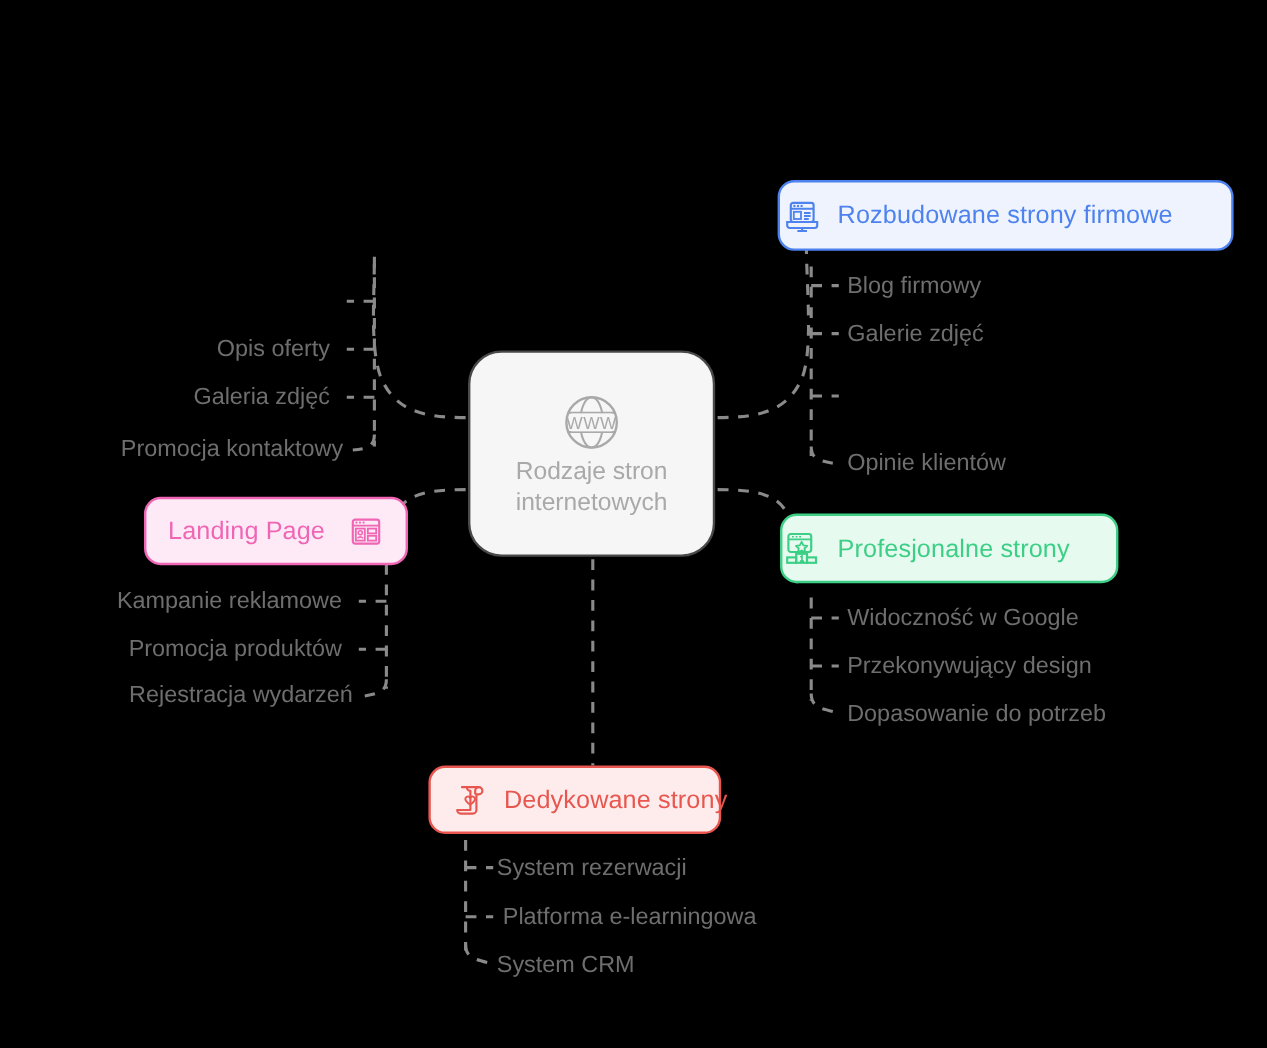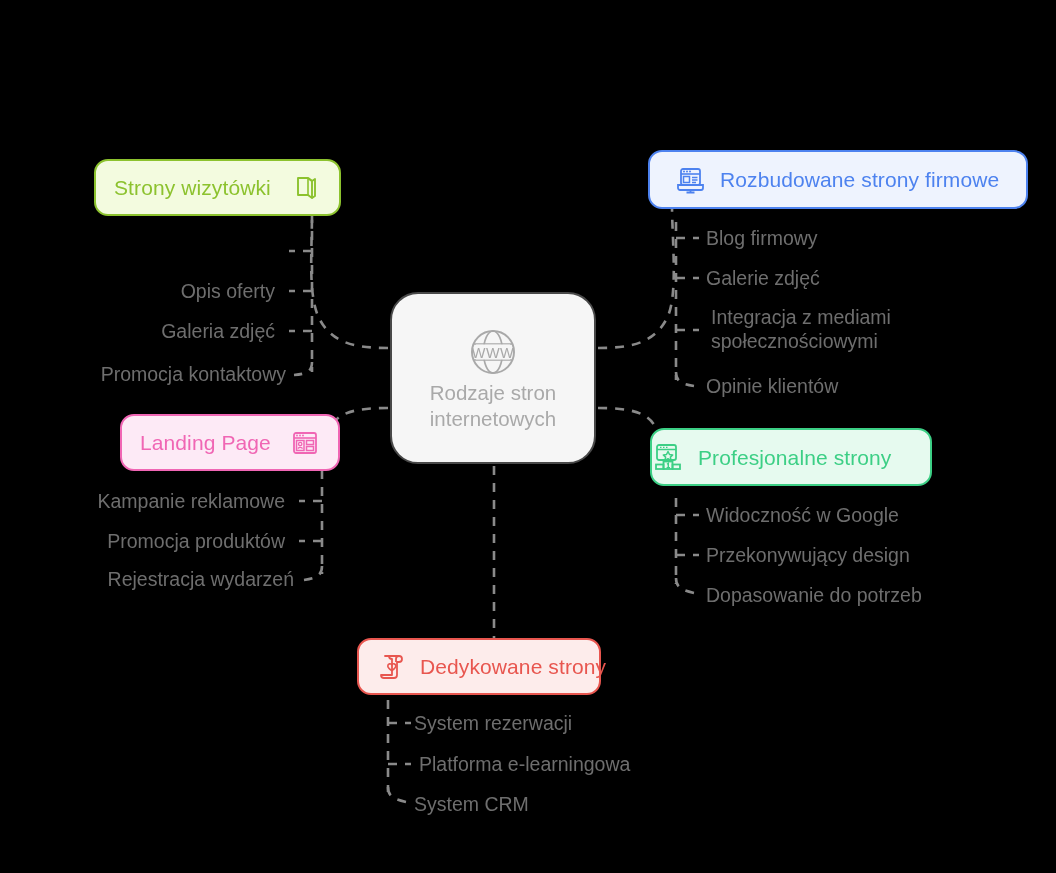--- a/index.html
+++ b/index.html
@@ -134,52 +134,41 @@
       <path d="M9 20 H47 M9 36 H47" fill="none" stroke="#a9a9a9" stroke-width="1.7"></path>
       <rect x="11" y="20.5" width="34" height="15" fill="#f6f6f6"></rect>
       <text x="28" y="33.6" text-anchor="middle" fill="#a9a9a9" font-family="Liberation Sans, sans-serif" font-size="14.5" letter-spacing="0.4">WWW</text>
     </svg>
     <div class="hub-title">
       <span>Rodzaje stron</span><br>
       <span>internetowych</span>
     </div>
   </div>
 
-  <div class="node" style="left:94px; top:159px; width:247px; height:57px;
-              background:#f3fbdf; border-color:#8cc22e; padding:0 18px;
-              justify-content:space-between; gap:14px;">
-    <span class="label" style="color:#8cc22e;">Strony wizytówki</span>
-    <svg class="ico" width="30" height="30" viewBox="0 0 30 30">
-      <path d="M7 5 H17 L21 8 V25 L17 22 H7 Z" fill="none" stroke="#8cc22e" stroke-width="1.9" stroke-linejoin="round"></path>
-      <path d="M17 5 L21 8 M21 8 L24 6 V23 L21 25" fill="none" stroke="#8cc22e" stroke-width="1.9" stroke-linejoin="round"></path>
-      <path d="M17 5 V22" fill="none" stroke="#8cc22e" stroke-width="1.6"></path>
-    </svg>
-  </div>
   <div class="leaf left" style="right:781px; top:280px;">Opis oferty</div>
   <div class="leaf left" style="right:781px; top:320px;">Galeria zdjęć</div>
   <div class="leaf left" style="right:770px; top:363px;">Promocja kontaktowy</div>
 
   <div class="node" style="left:648px; top:150px; width:380px; height:59px;
-              background:#eef3fe; border-color:#4d82ef; padding:0 24px; gap:14px;">
+              background:#eef3fe; border-color:#4d82ef; padding:0 2px; gap:14px;">
     <svg class="ico" width="32" height="32" viewBox="0 0 32 32">
       <rect x="7" y="5" width="19" height="16" rx="2" fill="none" stroke="#4d82ef" stroke-width="1.8"></rect>
       <path d="M7 10 H26" stroke="#4d82ef" stroke-width="1.6"></path>
       <circle cx="10" cy="7.6" r="1" fill="#4d82ef"></circle>
       <circle cx="13" cy="7.6" r="1" fill="#4d82ef"></circle>
       <circle cx="16" cy="7.6" r="1" fill="#4d82ef"></circle>
       <rect x="9.5" y="12.5" width="6" height="6" fill="none" stroke="#4d82ef" stroke-width="1.5"></rect>
       <path d="M18 13.5 H23.5 M18 16 H23.5 M18 18.5 H22" stroke="#4d82ef" stroke-width="1.5"></path>
       <path d="M4 21 H29 V24 a2 2 0 0 1 -2 2 H6 a2 2 0 0 1 -2 -2 Z" fill="none" stroke="#4d82ef" stroke-width="1.8"></path>
       <path d="M16.5 26 V28.5 M12.5 28.5 H20.5" stroke="#4d82ef" stroke-width="1.8"></path>
     </svg>
     <span class="label" style="color:#4d82ef;">Rozbudowane strony firmowe</span>
   </div>
   <div class="leaf right" style="left:706px; top:227px;">Blog firmowy</div>
   <div class="leaf right" style="left:706px; top:267px;">Galerie zdjęć</div>
-  <div class="leaf right wrap" style="left:711px; top:306px;">Integracja z mediami społecznościowymi</div>
   <div class="leaf right" style="left:706px; top:375px;">Opinie klientów</div>
 
   <div class="node" style="left:120px; top:414px; width:220px; height:57px;
               background:#fdeaf6; border-color:#f066b4; padding:0 18px;
               justify-content:space-between; gap:14px;">
     <span class="label" style="color:#f066b4;">Landing Page</span>
     <svg class="ico" width="30" height="30" viewBox="0 0 30 30">
       <rect x="4" y="5" width="22" height="20" rx="2" fill="none" stroke="#f066b4" stroke-width="1.8"></rect>
       <path d="M4 10 H26" stroke="#f066b4" stroke-width="1.6"></path>
       <circle cx="7" cy="7.5" r="0.9" fill="#f066b4"></circle>

